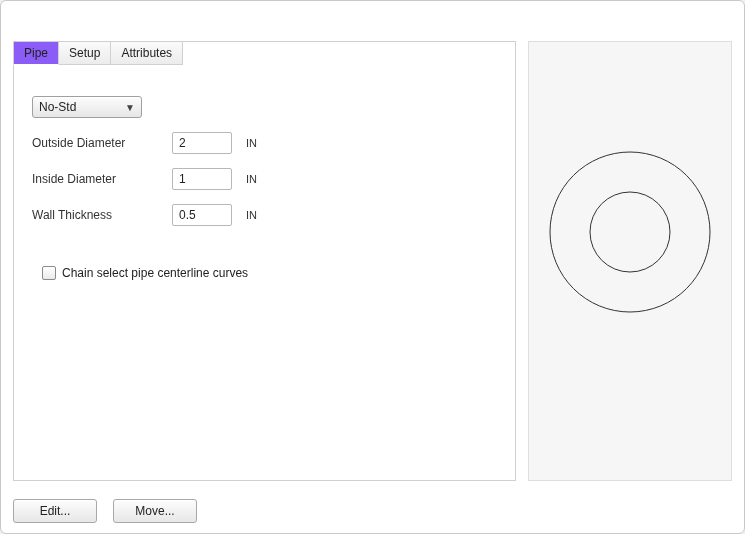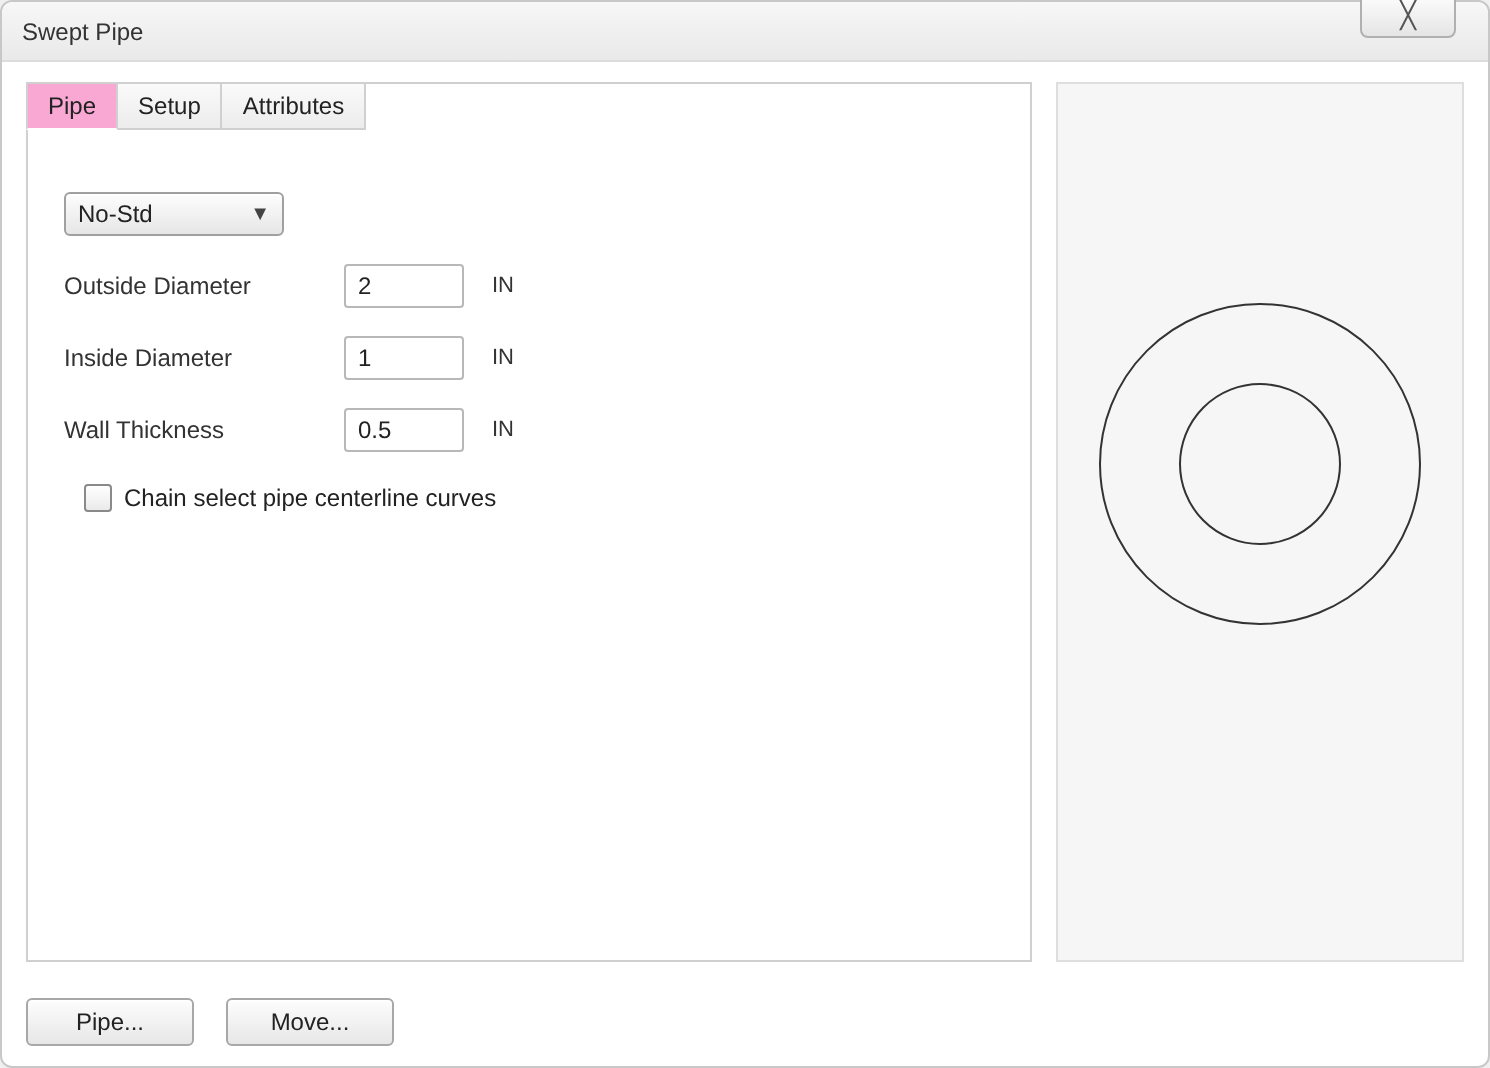--- a/index.html
+++ b/index.html
@@ -74,21 +74,21 @@
   .tab {
     border: 1px solid #d0d0d0;
     background: linear-gradient(#fafafa, #ececec);
     padding: 4px 10px;
     font-size: 12px;
     cursor: pointer;
     margin-right: -1px;
     white-space: nowrap;
   }
   .tab.active {
-    background: #f9a8d4;
+    background: #8b5cf6;
     border-bottom: 1px solid #fff;
     position: relative;
     z-index: 2;
   }
   .form-area {
     margin-top: 26px;
   }
   .form-row {
     display: flex;
     align-items: center;
@@ -130,21 +130,21 @@
   }
   .unit {
     margin-left: 14px;
     font-size: 11px;
     color: #333;
   }
   .checkbox-row {
     display: flex;
     align-items: center;
     gap: 6px;
-    margin-top: 16px;
+    margin-top: 40px;
     margin-left: 10px;
   }
   .checkbox {
     width: 14px; height: 14px;
     border: 1px solid #8a8a8a;
     background: linear-gradient(#fff, #eaeaea);
     border-radius: 2px;
     cursor: pointer;
   }
   .preview {
@@ -174,26 +174,20 @@
     font-size: 12px;
     cursor: pointer;
     box-shadow: inset 0 1px 0 #fff;
   }
 </style>
 </head>
 <body>
 
 <div class="window">
 
-  <div class="titlebar">
-    <span class="title">Swept Pipe</span>
-    <div class="close-btn">
-      <span>╳</span>
-    </div>
-  </div>
 
   <div class="body">
 
     <div class="columns">
 
       <div class="tab-panel">
         <div class="tabs">
           <div class="tab active">
             <span>Pipe</span>
           </div>
@@ -244,21 +238,21 @@
         <svg width="180" height="220" viewBox="0 0 180 220">
           <circle cx="90" cy="130" r="80" fill="none" stroke="#333" stroke-width="1"></circle>
           <circle cx="90" cy="130" r="40" fill="none" stroke="#333" stroke-width="1"></circle>
         </svg>
       </div>
 
     </div>
 
     <div class="button-row">
       <div class="btn">
-        <span>Pipe...</span>
+        <span>Edit...</span>
       </div>
       <div class="btn">
         <span>Move...</span>
       </div>
     </div>
 
   </div>
 </div>
 
 </body></html>

